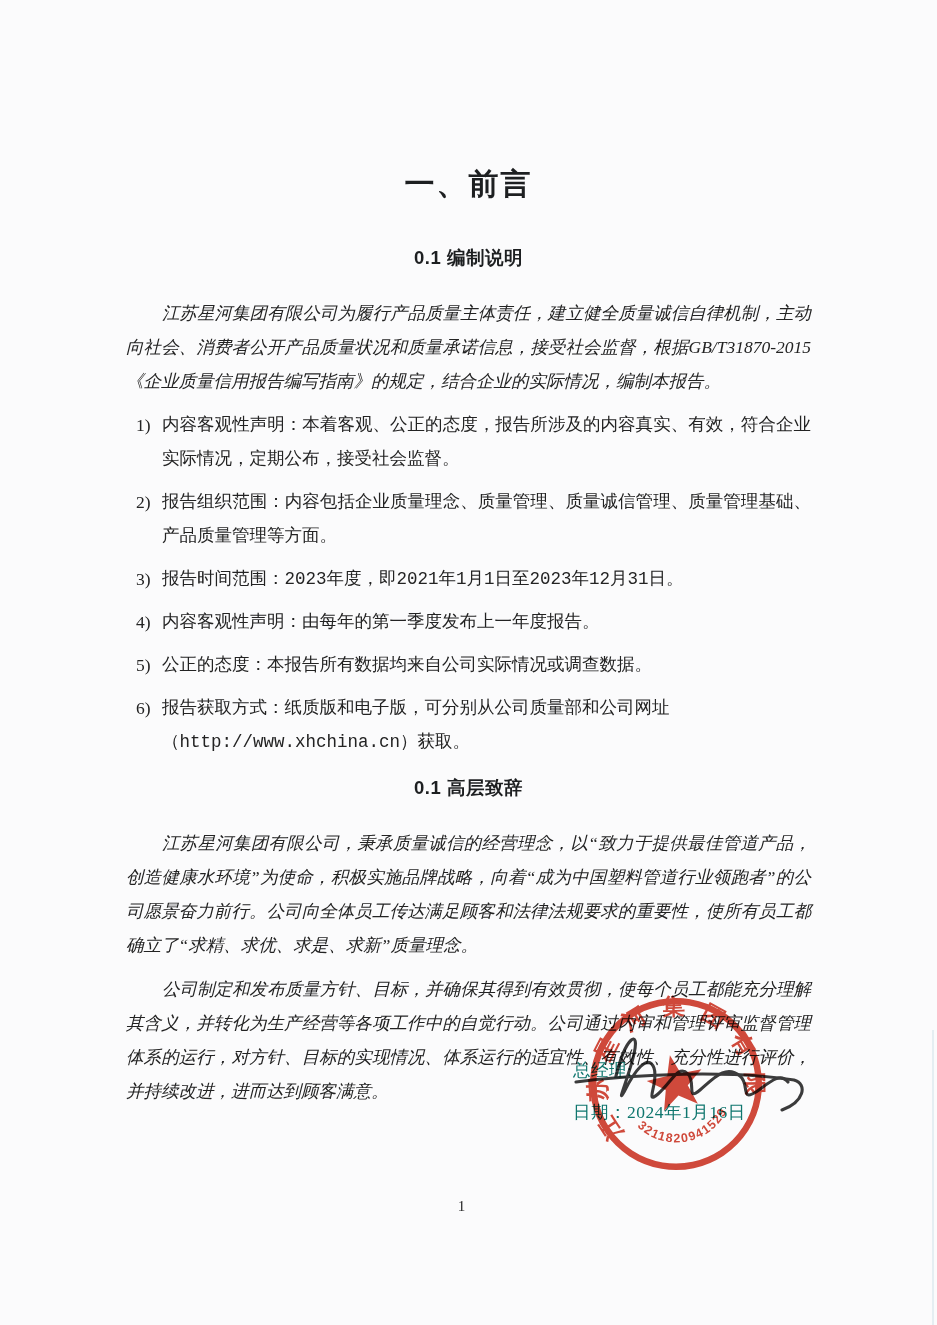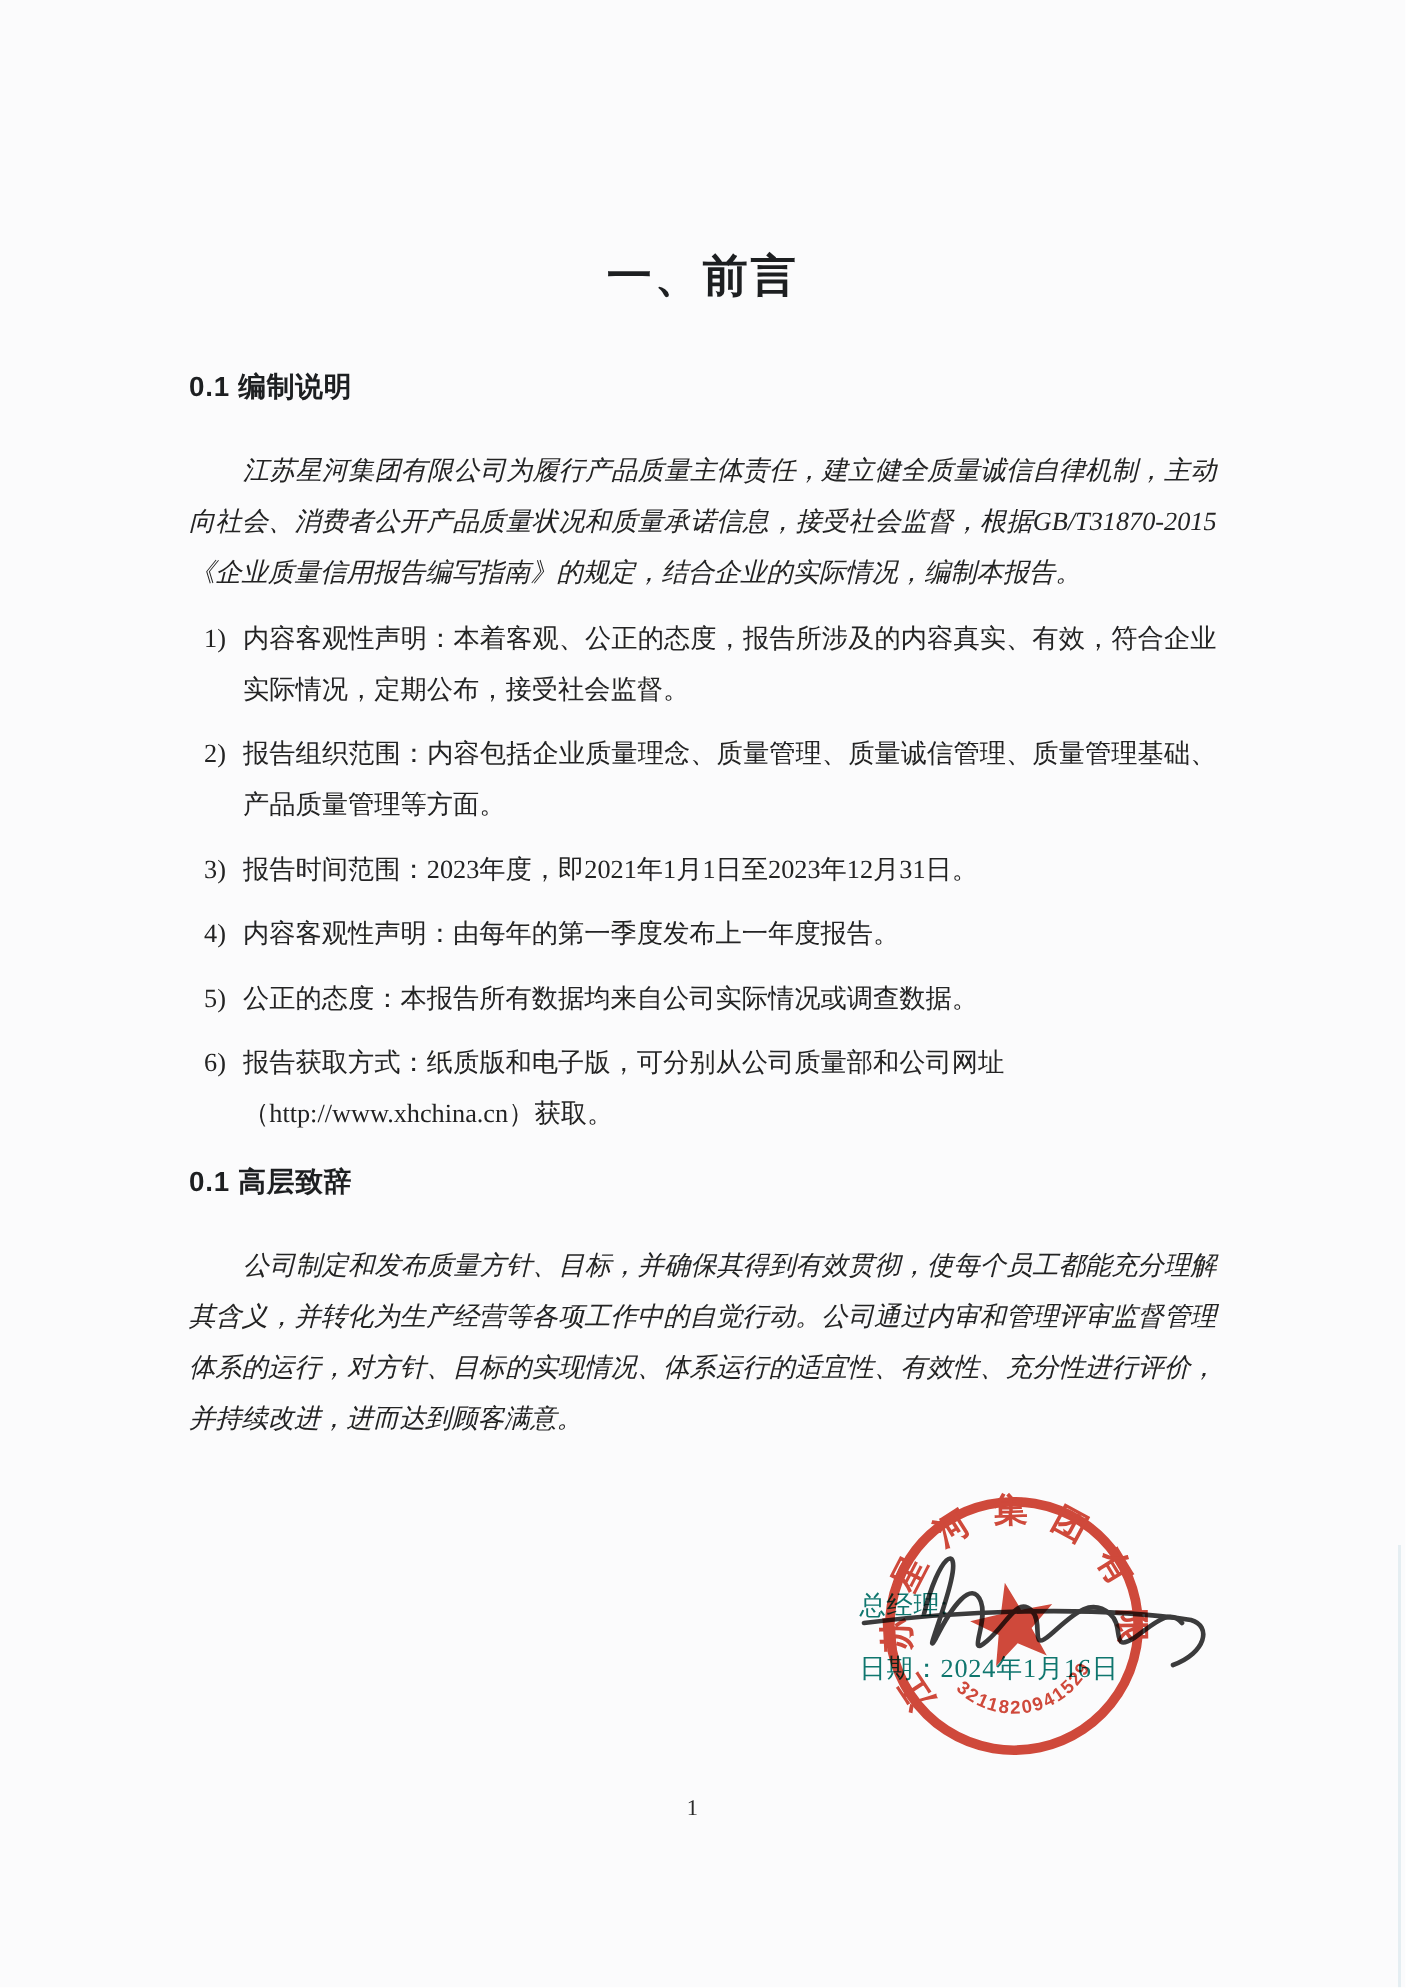--- a/index.html
+++ b/index.html
@@ -37,20 +37,21 @@
     letter-spacing: 2px;
     color: #1d1f21;
   }
   h2.sec-heading {
     font-family: "Liberation Sans", "DejaVu Sans", sans-serif;
     font-size: 18.5px;
     font-weight: 700;
     color: #1d1f21;
     margin-bottom: 26px;
     letter-spacing: .5px;
+    text-align: center;
   }
   p.para {
     font-size: 17.5px;
     line-height: 34px;
     text-align: justify;
     text-indent: 2.05em;
     margin-bottom: 10px;
     color: #232323;
     font-style: italic;
   }
@@ -65,20 +66,21 @@
   }
   .list-marker {
     flex: 0 0 26px;
     color: #232323;
   }
   .list-text {
     flex: 1;
     text-align: justify;
     white-space: pre-wrap;
     color: #232323;
+    font-family: Liberation Mono, monospace;
   }
   .sec2 { margin-top: 16px; }
 
   
   .sign-area { position: absolute; left: 0; top: 0; width: 937px; height: 1325px; pointer-events: none; }
   .sign-label {
     position: absolute;
     font-size: 17.5px;
     color: #0f766e;
     letter-spacing: .5px;
@@ -145,20 +147,21 @@
         <div class="list-item">
           <span class="list-marker">6)</span>
           <span class="list-text">报告获取方式：纸质版和电子版，可分别从公司质量部和公司网址
 （http://www.xhchina.cn）获取。</span>
         </div>
       </div>
     </section>
 
     <section class="sec2">
       <h2 class="sec-heading">0.1 高层致辞</h2>
+      <p class="para">江苏星河集团有限公司，秉承质量诚信的经营理念，以“致力于提供最佳管道产品，创造健康水环境”为使命，积极实施品牌战略，向着“成为中国塑料管道行业领跑者”的公司愿景奋力前行。公司向全体员工传达满足顾客和法律法规要求的重要性，使所有员工都确立了“求精、求优、求是、求新”质量理念。</p>
       <p class="para">公司制定和发布质量方针、目标，并确保其得到有效贯彻，使每个员工都能充分理解其含义，并转化为生产经营等各项工作中的自觉行动。公司通过内审和管理评审监督管理体系的运行，对方针、目标的实现情况、体系运行的适宜性、有效性、充分性进行评价，并持续改进，进而达到顾客满意。</p>
     </section>
   </div>
 
   <div class="sign-area">
     <span class="sign-label gm-label">总经理:</span>
     <span class="sign-label date-label">日期：2024年1月16日</span>
 
     <div class="stamp">
       <svg viewBox="0 0 200 200">

